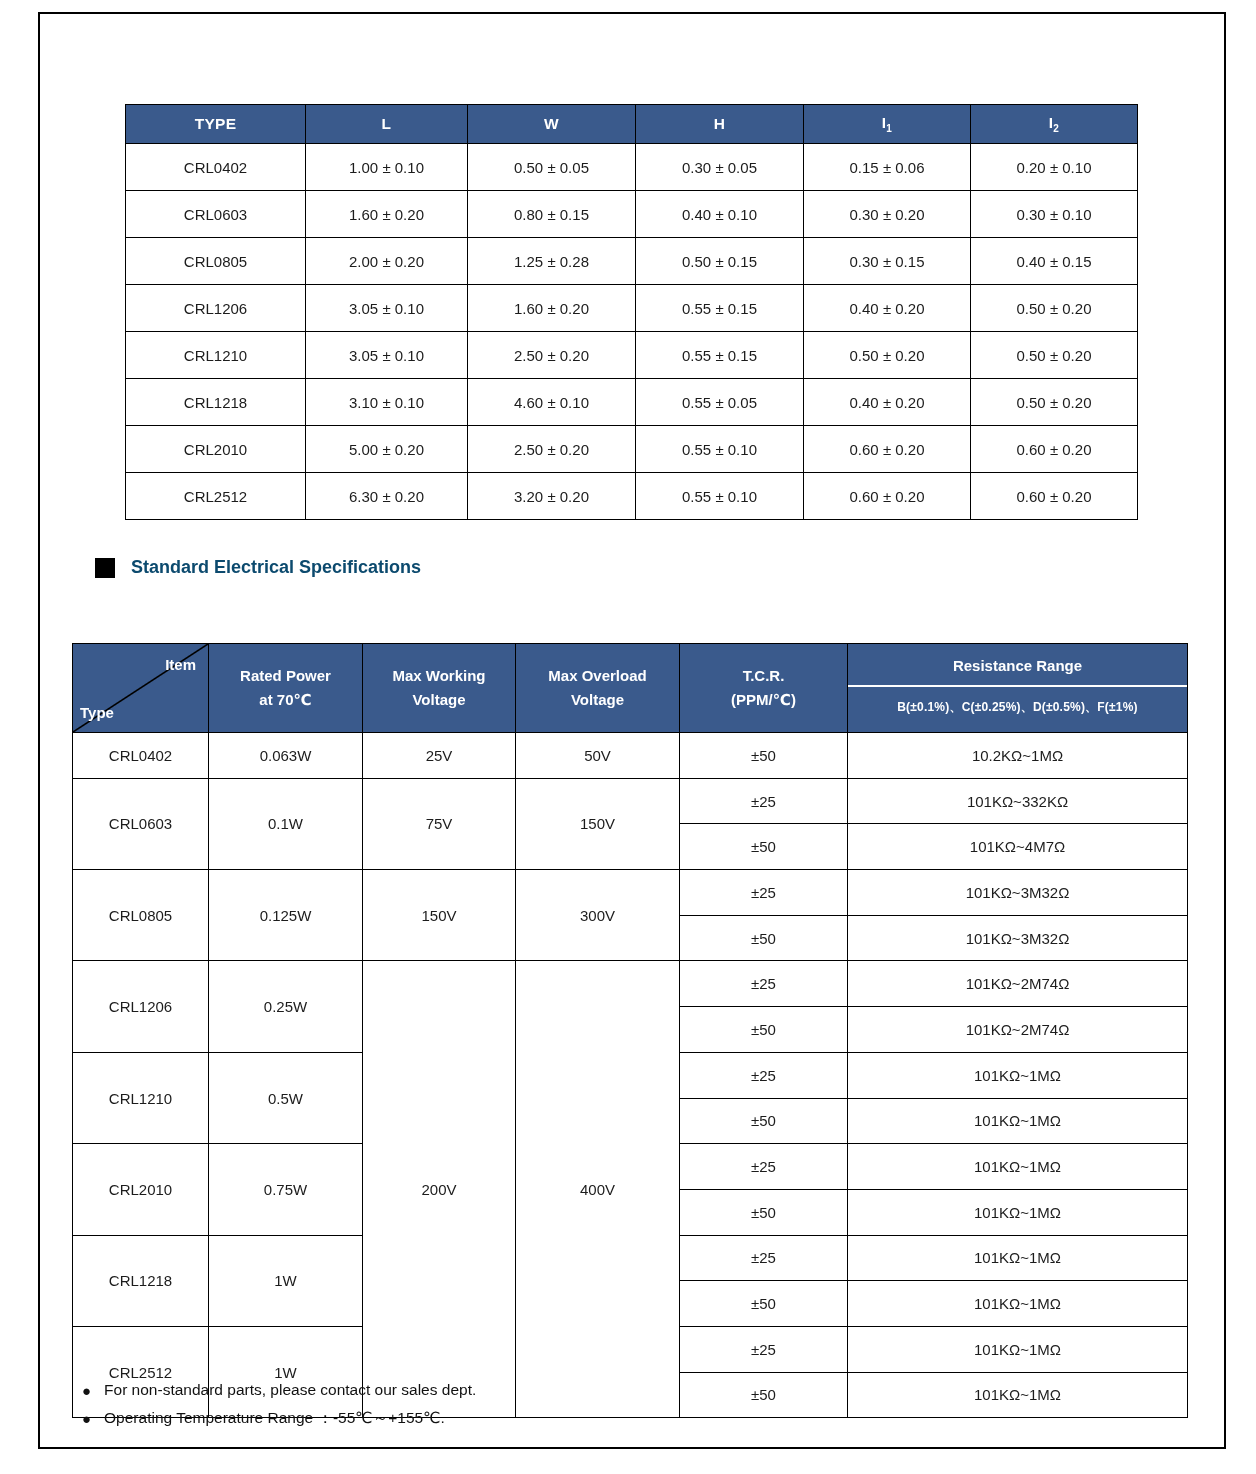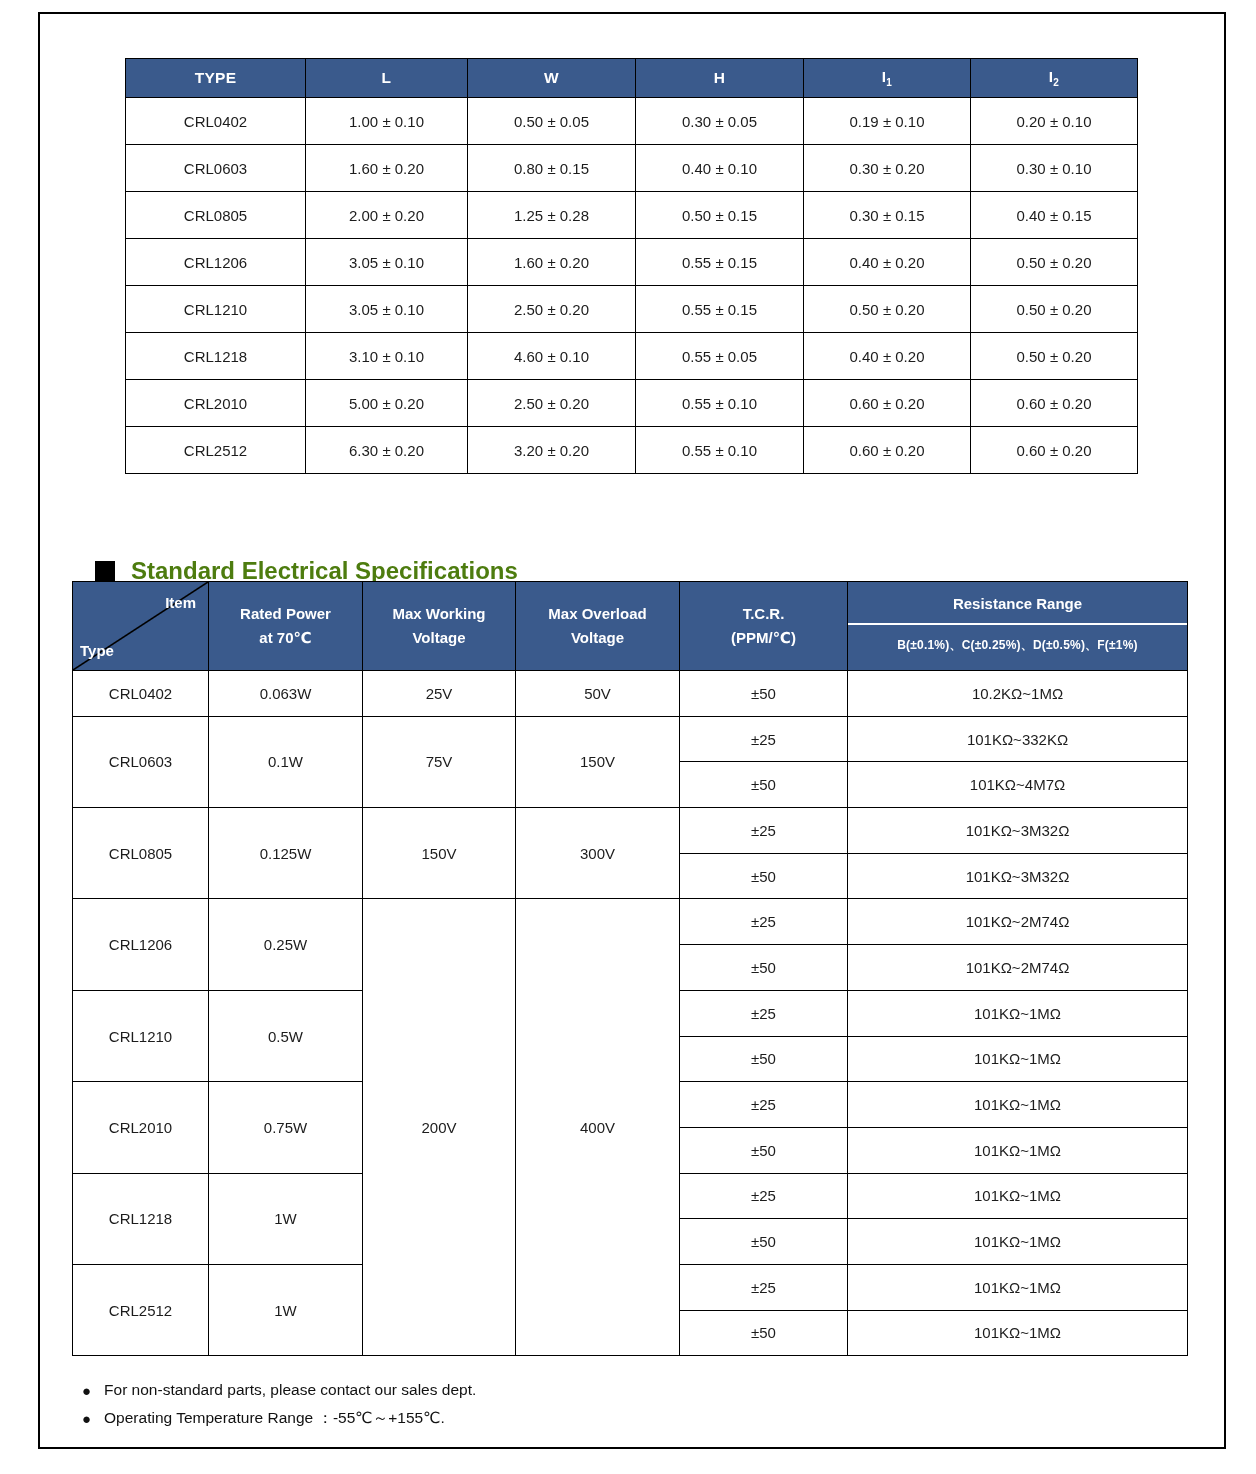--- a/index.html
+++ b/index.html
@@ -11,21 +11,21 @@
     color:#1b1b1b;
   }
   .page {
     position:absolute; left:38px; top:12px;
     width:1188px; height:1437px;
     border:2px solid #000;
     background:#fff;
   }
 
   
-  table { border-collapse:collapse; table-layout:fixed; }
+  table { border-collapse:collapse; table-layout:fixed;margin-top:46px; }
   .dim-table {
     position:absolute; left:85px; top:44px; width:1012px;
   }
   .dim-table th, .dim-table td {
     border:1.5px solid #000;
     text-align:center; vertical-align:middle;
   }
   .dim-table th {
     background:#3A5A8C; color:#fff;
     height:39px; font-size:15.5px; font-weight:bold;
@@ -38,26 +38,26 @@
 
   
   .section-title {
     position:absolute; left:55px; top:543px;
     display:flex; align-items:center; gap:16px;
   }
   .section-title .sq {
     width:20px; height:20px; background:#000; display:inline-block;
   }
   .section-title h2 {
-    font-size:24px; font-weight:bold; color:#4d7c0f;
+    font-size:18px; font-weight:bold; color:#0c4a6e;
   }
 
   
   .spec-table {
-    position:absolute; left:32px; top:567px; width:1115px;
+    position:absolute; left:32px; top:583px; width:1115px;
   }
   .spec-table th, .spec-table td {
     border:1.5px solid #000;
     text-align:center; vertical-align:middle;
   }
   .spec-table thead th {
     background:#3A5A8C; color:#fff; font-weight:bold;
     font-size:15px; height:89px; line-height:1.6;
     padding:0;
   }
@@ -123,21 +123,21 @@
         <th><span>I</span><sub>1</sub></th>
         <th><span>I</span><sub>2</sub></th>
       </tr>
     </thead>
     <tbody>
       <tr>
         <td>CRL0402</td>
         <td>1.00 ± 0.10</td>
         <td>0.50 ± 0.05</td>
         <td>0.30 ± 0.05</td>
-        <td>0.19 ± 0.10</td>
+        <td>0.15 ± 0.06</td>
         <td>0.20 ± 0.10</td>
       </tr>
       <tr>
         <td>CRL0603</td>
         <td>1.60 ± 0.20</td>
         <td>0.80 ± 0.15</td>
         <td>0.40 ± 0.10</td>
         <td>0.30 ± 0.20</td>
         <td>0.30 ± 0.10</td>
       </tr>

